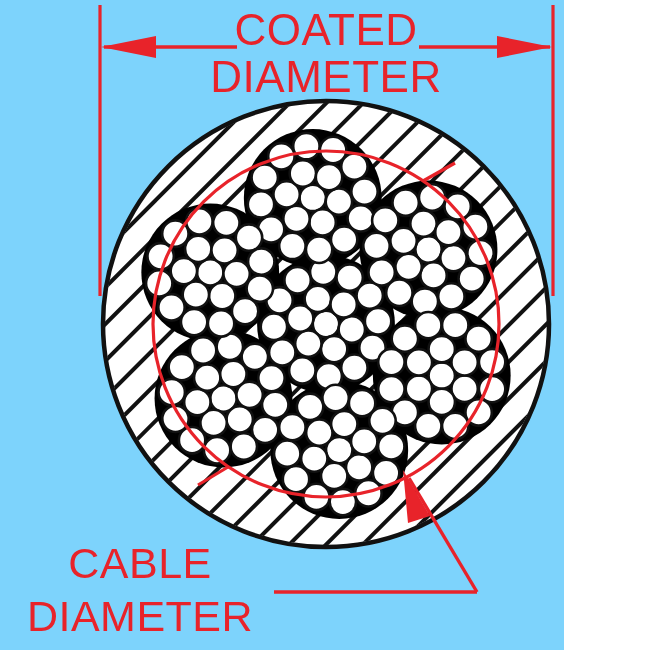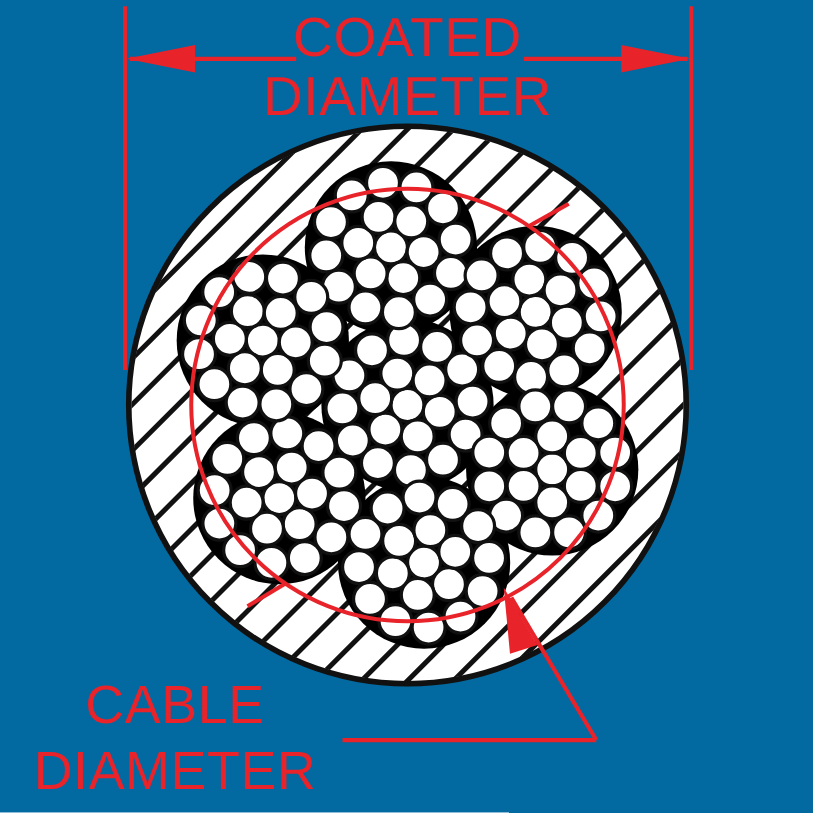--- a/index.html
+++ b/index.html
@@ -5,23 +5,23 @@
   html, body {
     margin: 0;
     padding: 0;
     background: #ffffff;
   }
   body {
     font-family: "Liberation Sans", sans-serif;
   }
   #diagram-root {
     position: relative;
-    width: 650px;
+    width: 564px;
     height: 650px;
-    background: #0369a1;
+    background: #7dd3fc;
     overflow: hidden;
   }
   svg.canvas {
     display: block;
     width: 650px;
     height: 650px;
   }
   text.dim-label {
     font-family: "Liberation Sans", sans-serif;
     font-size: 44px;

